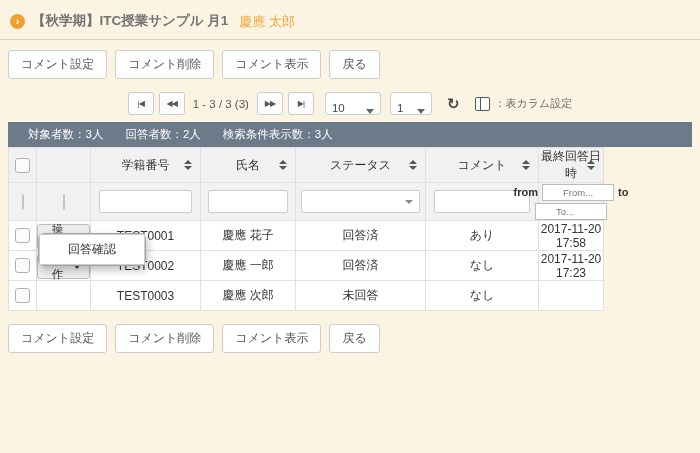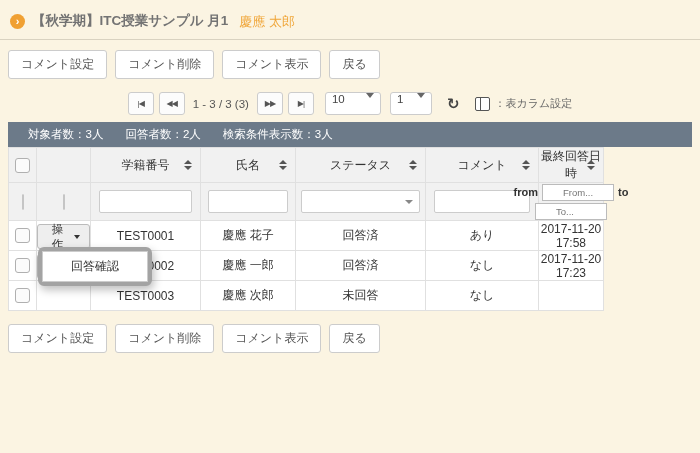--- a/index.html
+++ b/index.html
@@ -30,21 +30,21 @@
   .field .flabel{width:230px;text-align:right;font-weight:bold;color:#333;flex:0 0 auto;}
   .field .fvalue{margin-left:18px;color:#333;}
 
   
   .pagination{display:flex;align-items:center;justify-content:center;gap:5px;
               margin:9px 0 7px;font-size:11.5px;color:#555;}
   .pg-btn{min-width:26px;height:23px;background:#fcfcfc;border:1px solid #ccc;border-radius:3px;
           color:#555;font-size:8px;display:flex;align-items:center;justify-content:center;
           letter-spacing:-1px;padding:0 4px;box-sizing:border-box;cursor:pointer;}
   .pg-range{padding:0 3px;color:#555;}
-  .pg-select{display:flex;align-items:flex-start;justify-content:space-between;border:1px solid #ccc;
+  .pg-select{display:flex;align-items:flex-end;justify-content:space-between;border:1px solid #ccc;
              border-radius:3px;background:#fff;height:23px;padding:0 6px;box-sizing:border-box;
              color:#444;cursor:pointer;}
   .pg-select.size{width:56px;margin-left:6px;}
   .pg-select.num{width:42px;margin-left:4px;}
   .caret{width:0;height:0;border-left:4px solid transparent;border-right:4px solid transparent;
          border-top:5px solid #666;}
   .refresh{font-size:15px;font-weight:bold;color:#444;margin-left:10px;line-height:1;cursor:pointer;}
   .pg-label{font-size:11px;color:#666;}
   .colicon{position:relative;width:13px;height:12px;border:1px solid #555;border-radius:2px;
            margin-left:10px;background:#fff;flex:0 0 auto;cursor:pointer;}
@@ -81,21 +81,21 @@
            box-sizing:border-box;font-family:inherit;}
 
   .data-row td{height:29px;background:#fff;}
   .cb{display:inline-block;width:13px;height:13px;border:1px solid #b0b0b0;border-radius:3px;
       background:#fbfbfb;vertical-align:middle;cursor:pointer;}
   .op-btn{display:inline-flex;align-items:center;gap:6px;height:23px;padding:0 9px;
           background:#eee;border:1px solid #bbb;border-radius:3px;font-size:11.5px;color:#333;cursor:pointer;}
   .op-btn .caret{border-top:4px solid #333;border-left:3.5px solid transparent;border-right:3.5px solid transparent;}
 
   .action-cell{position:relative;border-radius:13px;}
-  .dd-highlight{position:absolute;left:1px;top:26px;z-index:30;border:4px solid #a3a3a3;
+  .dd-highlight{position:absolute;left:1px;top:12px;z-index:30;border:1px solid #a3a3a3;
                 border-radius:6px;background:#fff;box-shadow:2px 4px 9px rgba(0,0,0,0.25);}
   .dd-menu{background:#fff;border:1px solid #ccc;padding:3px 0;width:104px;}
   .dd-item{font-size:12px;color:#333;padding:3px 0;text-align:center;white-space:nowrap;cursor:pointer;}
 </style>
 </head>
 <body>
 
 <div class="page">
 
   <div class="page-header">

